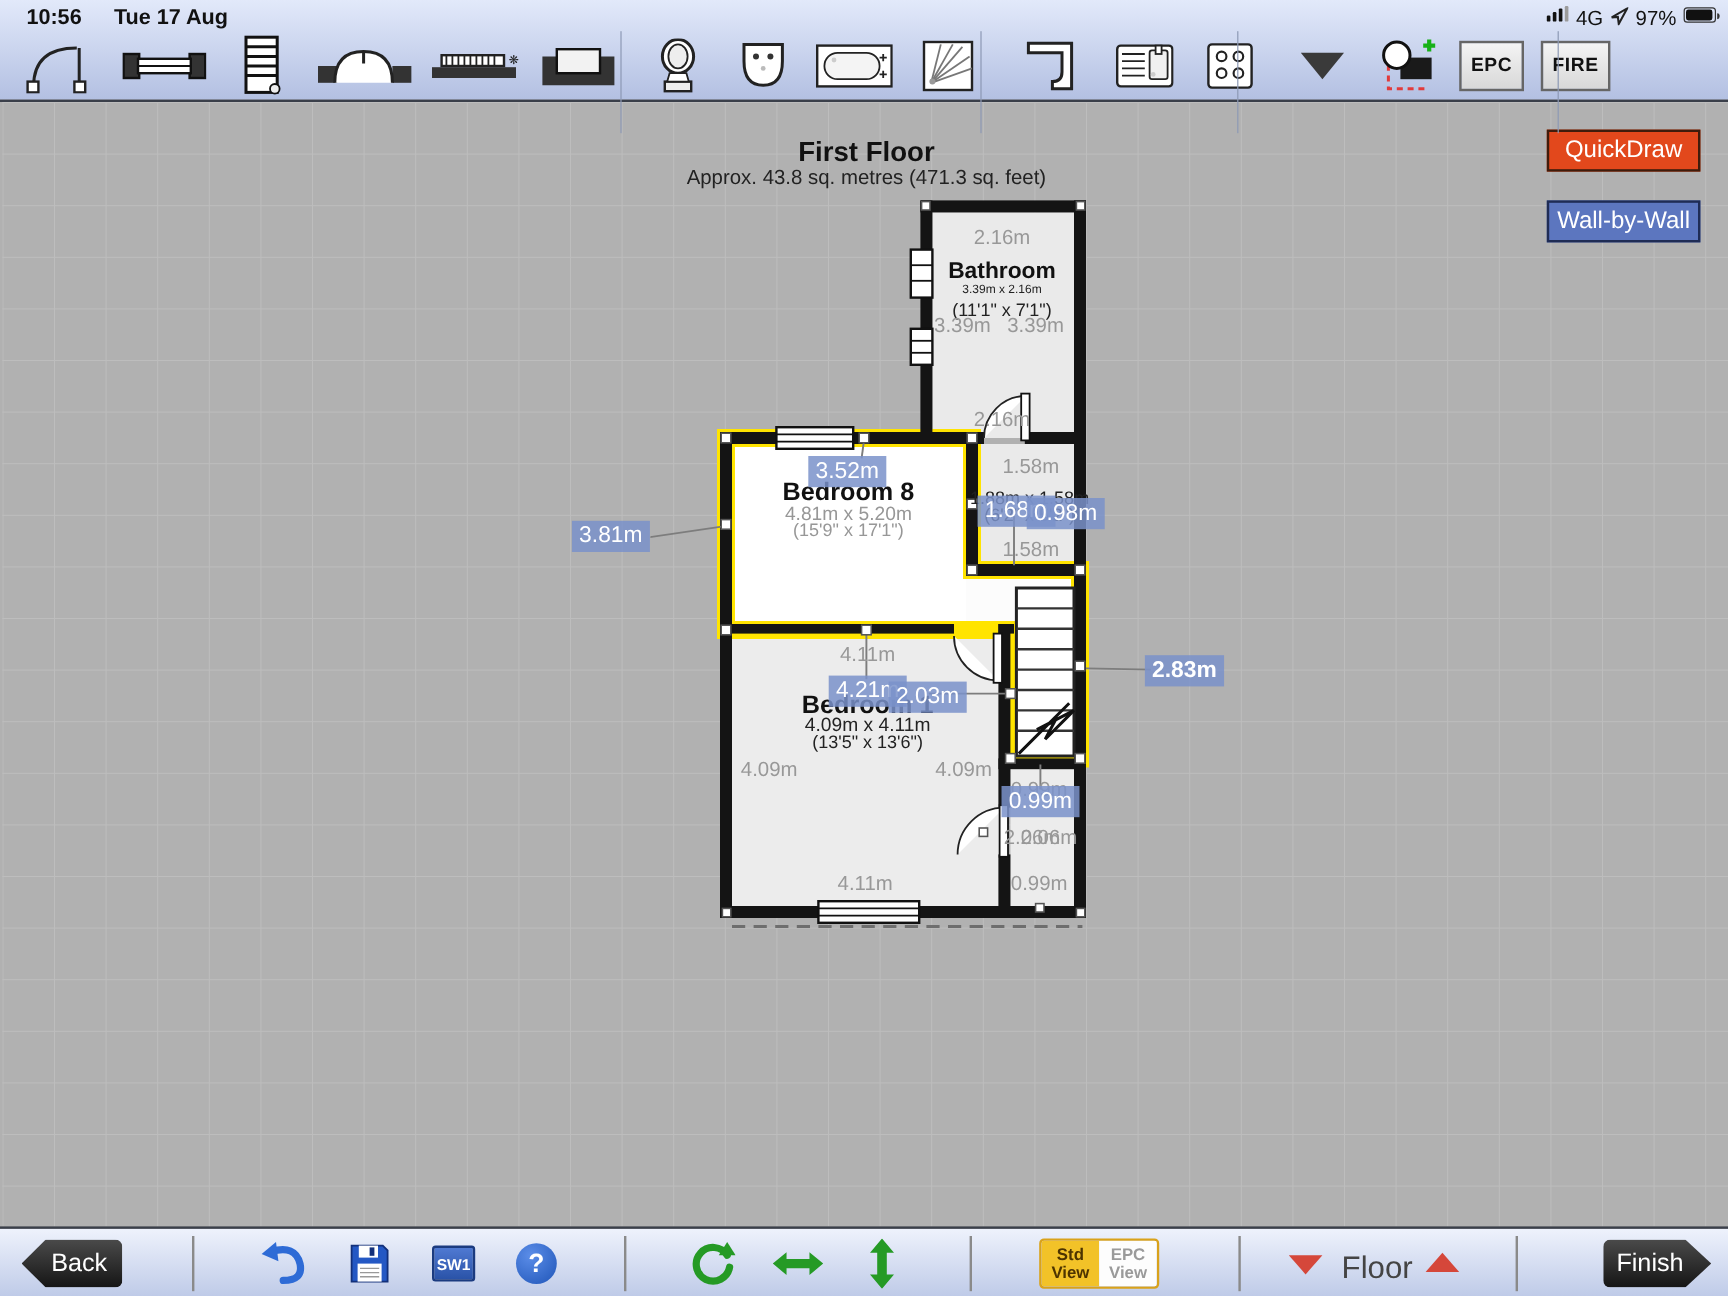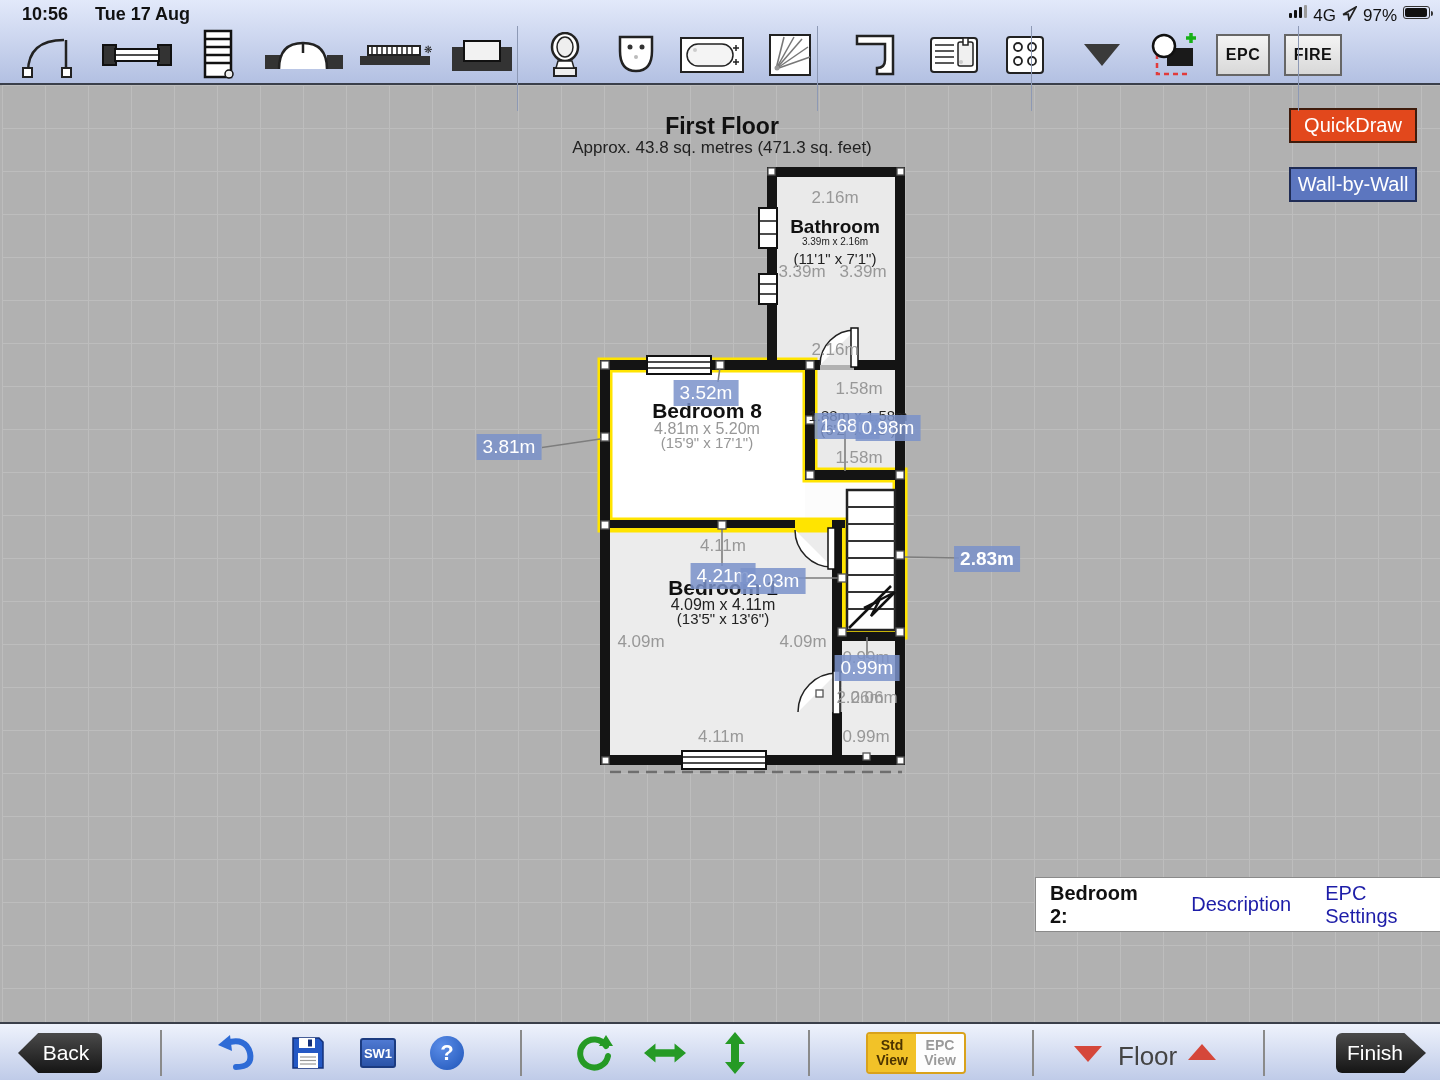--- a/index.html
+++ b/index.html
@@ -398,25 +398,20 @@
     <div class="blue-label" style="left:704px; top:295px;">3.52m</div>
     <div class="blue-label" style="left:507px; top:349px;">3.81m</div>
     <div class="blue-label" style="left:985px; top:461px;font-weight:bold;">2.83m</div>
     <div class="blue-label" style="left:721px; top:478px;">4.21m</div>
     <div class="blue-label" style="left:771px; top:483px;">2.03m</div>
     <div class="blue-label" style="left:865px; top:570px;">0.99m</div>
     <div class="blue-label" style="left:845px; top:328px;">1.68m</div>
     <div class="blue-label" style="left:886px; top:330px;">0.98m</div>
   </div>
 
-  <div id="info-panel">
-    <span id="info-room">Bedroom 2:</span>
-    <span class="info-link">Description</span>
-    <span class="info-link">EPC Settings</span>
-  </div>
 
   <div id="bottombar">
     <div class="tag-btn" id="btn-back">Back</div>
     <span class="bb-div" style="left:160px"></span>
 
     <div class="bb-icon" style="left:215px">
       <svg width="40" height="36" viewBox="0 0 40 36">
           <path d="M10 8 Q30 2 34 18 Q37 32 20 32" fill="none" stroke="#2e6bd6" stroke-width="6" stroke-linecap="round"></path>
           <path d="M14 0 L2 10 L16 16 Z" fill="#2e6bd6"></path>
         </svg>

